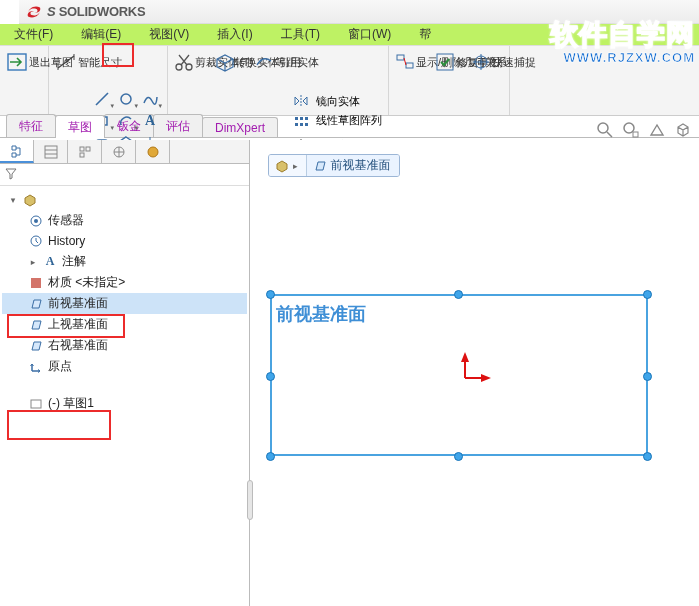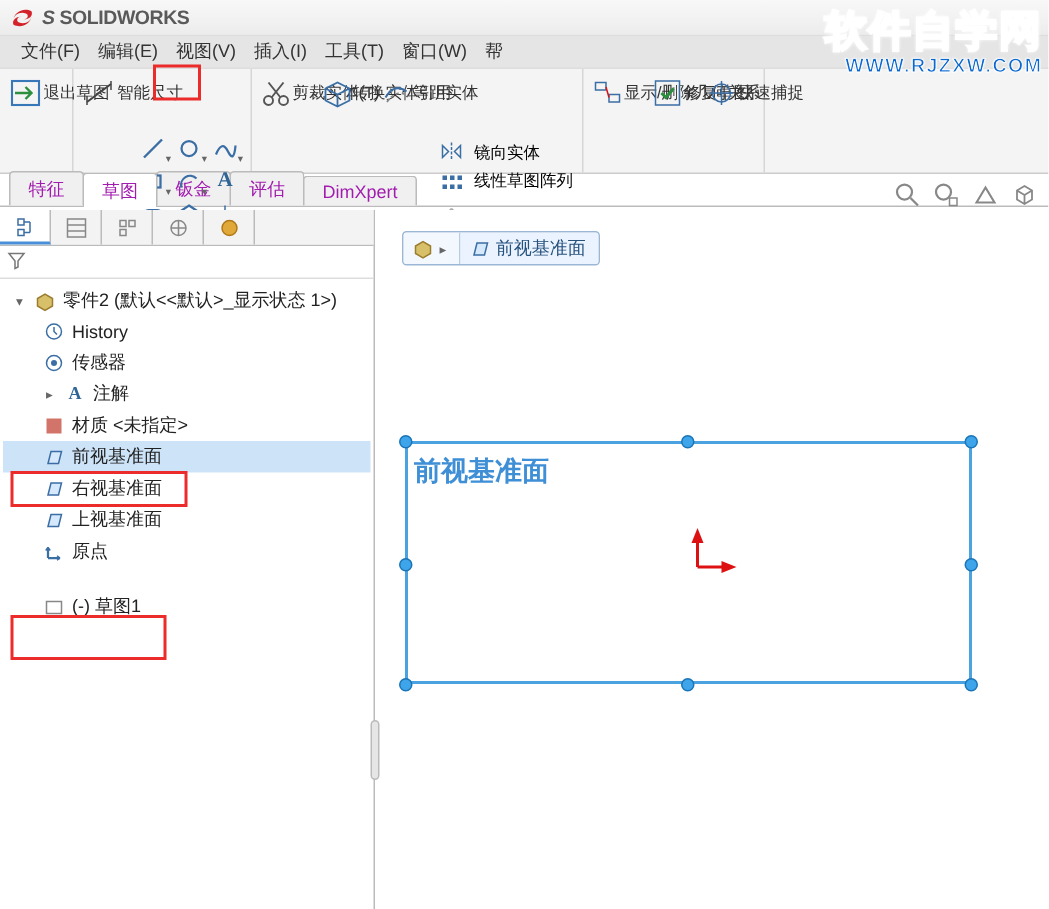--- a/index.html
+++ b/index.html
@@ -1,23 +1,23 @@
 <!DOCTYPE html>
 <html><head>
 <meta charset="utf-8">
 <style>
 * { margin: 0; padding: 0; box-sizing: border-box; font-family: "Microsoft YaHei", Arial, sans-serif; }
 body { width: 699px; height: 606px; background: #fff; overflow: hidden; position: relative; font-size: 12px; }
 
-.titlebar { height: 24px; background: linear-gradient(#f8f8f8,#ececec); display: flex; align-items: center; padding: 0 6px; border-bottom: 1px solid #ddd; }
+.titlebar { height: 24px; background: linear-gradient(#f8f8f8,#ececec); display: flex; align-items: center; padding: 0 6px; border-bottom: 1px solid #ddd; margin-left: 19px; }
 .logo { display: flex; align-items: center; gap: 4px; }
 .logo svg { width: 18px; height: 18px; }
 .logo-text { font-weight: bold; letter-spacing: -0.3px; font-size: 13px; color: #5a5a5a; }
 .logo-text .i { font-style: italic; }
-.menubar { height: 22px; display: flex; gap: 0; padding: 0 178px 0 8px; border-bottom: 1px solid #ddd; align-items: flex-start; background:#e5e5e5;}
+.menubar { height: 22px; display: flex; gap: 16px; padding: 0 178px 0 8px; border-bottom: 1px solid #ddd; align-items: flex-start; background:#bef264;}
 .menubar .mi { padding: 2px 6px; font-size: 12px; color: #333; cursor: default; }
 
 .ribbon { height: 70px; background: #f4f4f4; border-bottom: 1px solid #ccc; display: flex; white-space:nowrap; }
 .rgroup { border-right: 1px solid #d6d6d6; padding: 2px 4px 0 4px; display: flex; flex-direction: row; align-items:flex-start; }
 .bigbtn { display:flex; flex-direction: row; align-items:center; justify-content:flex-start; width:40px; padding:2px 1px; text-align:center; font-size:11px; color:#333; line-height:1.05; cursor:default; }
 .bigbtn .ic { width:24px; height:24px; display:flex; align-items:center; justify-content:center; margin-bottom:2px;}
 .bigbtn.narrow{width:36px;}
 .iconrow { display:flex; flex-direction:column; gap:2px; padding:2px 2px;margin-top:39px; }
 .iconrow .row{ display:flex; gap:2px;}
 .smic { width:22px; height:20px; display:flex; align-items:center; justify-content:center; color:#3b6ea5; font-size:14px; position:relative; cursor:default;}
@@ -341,39 +341,38 @@
         </svg>
     </div>
     <div class="tree">
       <div class="tnode">
         <span class="twisty">▾</span>
         <span class="nic">
             <svg width="14" height="14">
               <path d="M2 10 L2 5 L7 2 L12 5 L12 10 L7 13 Z" fill="#d8c06a" stroke="#9c7d2e"></path>
             </svg>
           </span>
-        <span>零件2  (默认&lt;&lt;默认&gt;_显示状态 1&gt;)</span>
+      </div>
+      <div class="tnode child">
+        <span class="nic">
+            <svg width="14" height="14">
+              <circle cx="7" cy="7" r="5" fill="none" stroke="#3b6ea5"></circle>
+              <circle cx="7" cy="7" r="2" fill="#3b6ea5"></circle>
+            </svg>
+          </span>
+        <span>传感器</span>
       </div>
       <div class="tnode child">
         <span class="nic">
             <svg width="14" height="14">
               <circle cx="7" cy="7" r="5" fill="none" stroke="#3b6ea5"></circle>
               <path d="M7 4 v3 l2 2" stroke="#3b6ea5" fill="none"></path>
             </svg>
           </span>
         <span>History</span>
-      </div>
-      <div class="tnode child">
-        <span class="nic">
-            <svg width="14" height="14">
-              <circle cx="7" cy="7" r="5" fill="none" stroke="#3b6ea5"></circle>
-              <circle cx="7" cy="7" r="2" fill="#3b6ea5"></circle>
-            </svg>
-          </span>
-        <span>传感器</span>
       </div>
       <div class="tnode child">
         <span class="twisty">▸</span>
         <span class="nic" style="color:#2f6496;font-weight:bold;font-family:serif;">A</span>
         <span>注解</span>
       </div>
       <div class="tnode child">
         <span class="nic">
             <svg width="14" height="14">
               <rect x="2" y="2" width="10" height="10" fill="#c0392b" opacity=".7"></rect>
@@ -388,29 +387,29 @@
             </svg>
           </span>
         <span>前视基准面</span>
       </div>
       <div class="tnode child">
         <span class="nic">
             <svg width="14" height="14">
               <path d="M3 11 L5 3 L12 3 L10 11 Z" fill="#d6e8fb" stroke="#3b6ea5"></path>
             </svg>
           </span>
+        <span>上视基准面</span>
+      </div>
+      <div class="tnode child">
+        <span class="nic">
+            <svg width="14" height="14">
+              <path d="M3 11 L5 3 L12 3 L10 11 Z" fill="#d6e8fb" stroke="#3b6ea5"></path>
+            </svg>
+          </span>
         <span>右视基准面</span>
-      </div>
-      <div class="tnode child">
-        <span class="nic">
-            <svg width="14" height="14">
-              <path d="M3 11 L5 3 L12 3 L10 11 Z" fill="#d6e8fb" stroke="#3b6ea5"></path>
-            </svg>
-          </span>
-        <span>上视基准面</span>
       </div>
       <div class="tnode child">
         <span class="nic">
             <svg width="14" height="14">
               <path d="M3 11 V4 M3 11 H11" stroke="#3b6ea5" stroke-width="1.5"></path>
               <path d="M3 4 l-1.5 2 M3 4 l1.5 2 M11 11 l-2 -1.5 M11 11 l-2 1.5" stroke="#3b6ea5"></path>
             </svg>
           </span>
         <span>原点</span>
       </div>
@@ -459,16 +458,16 @@
         <div class="up"></div>
       <div class="hline"></div>
         <div class="rt"></div>
     </div>
   </div>
 </div>
 
 <div class="redbox" style="left:7px; top:314px; width:118px; height:24px;"></div>
 <div class="redbox" style="left:7px; top:410px; width:104px; height:30px;"></div>
 
-<div class="watermark" style="right:4px; top:2px;">
+<div class="watermark" style="right:4px; top:16px;">
   <div class="l1">软件自学网</div>
   <div class="l2">WWW.RJZXW.COM</div>
 </div>
 
 </body></html>

